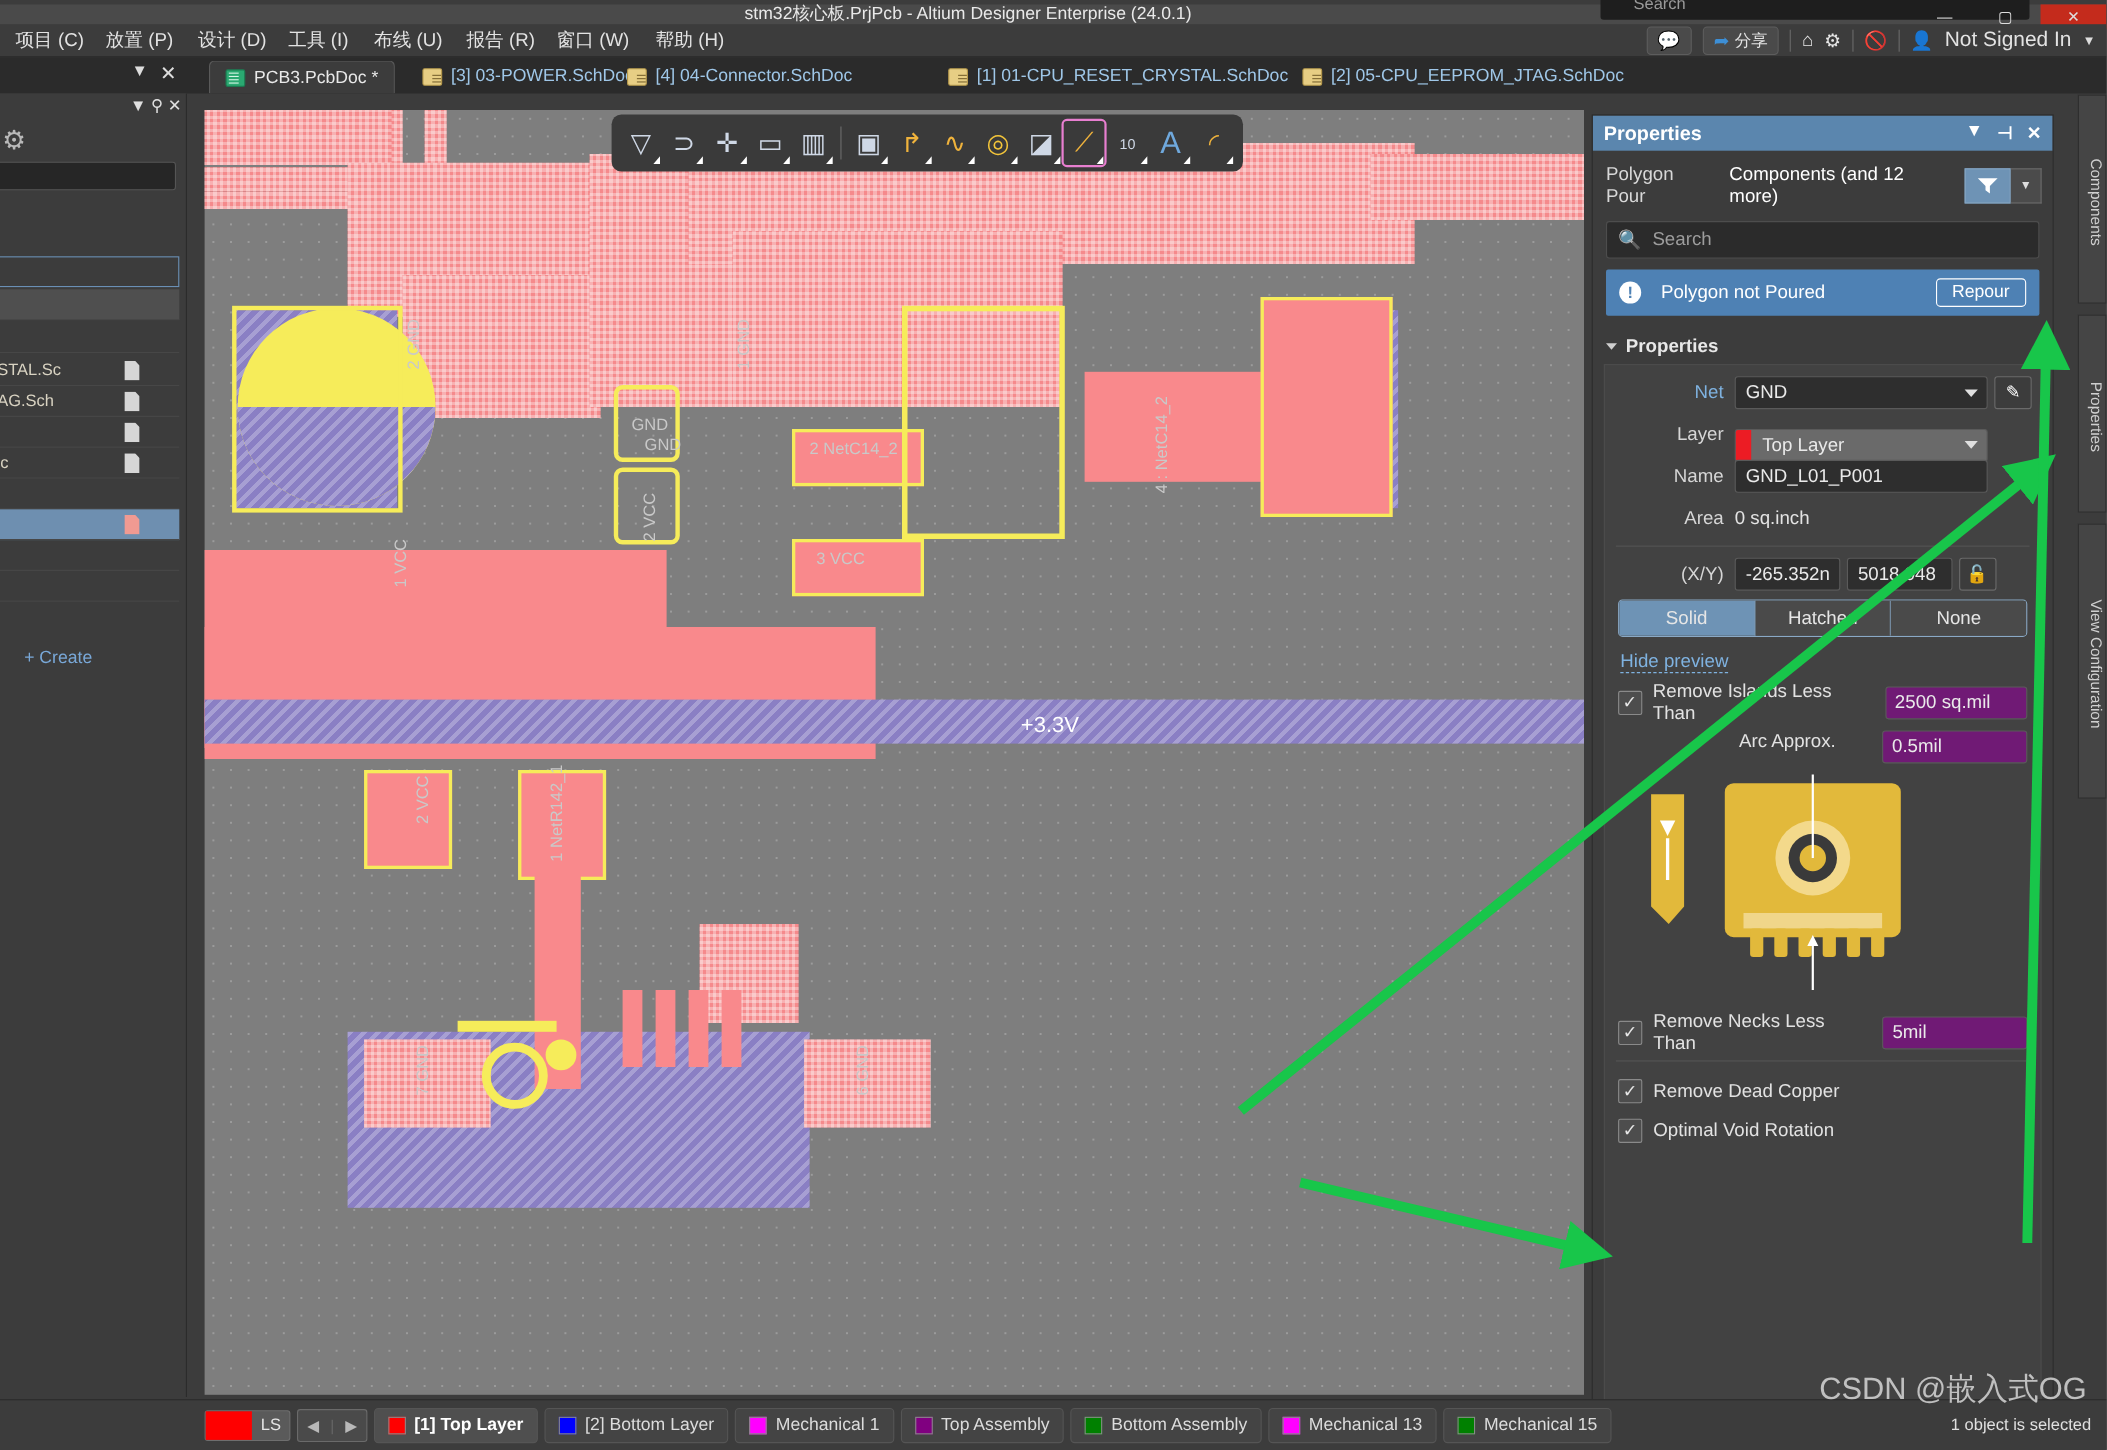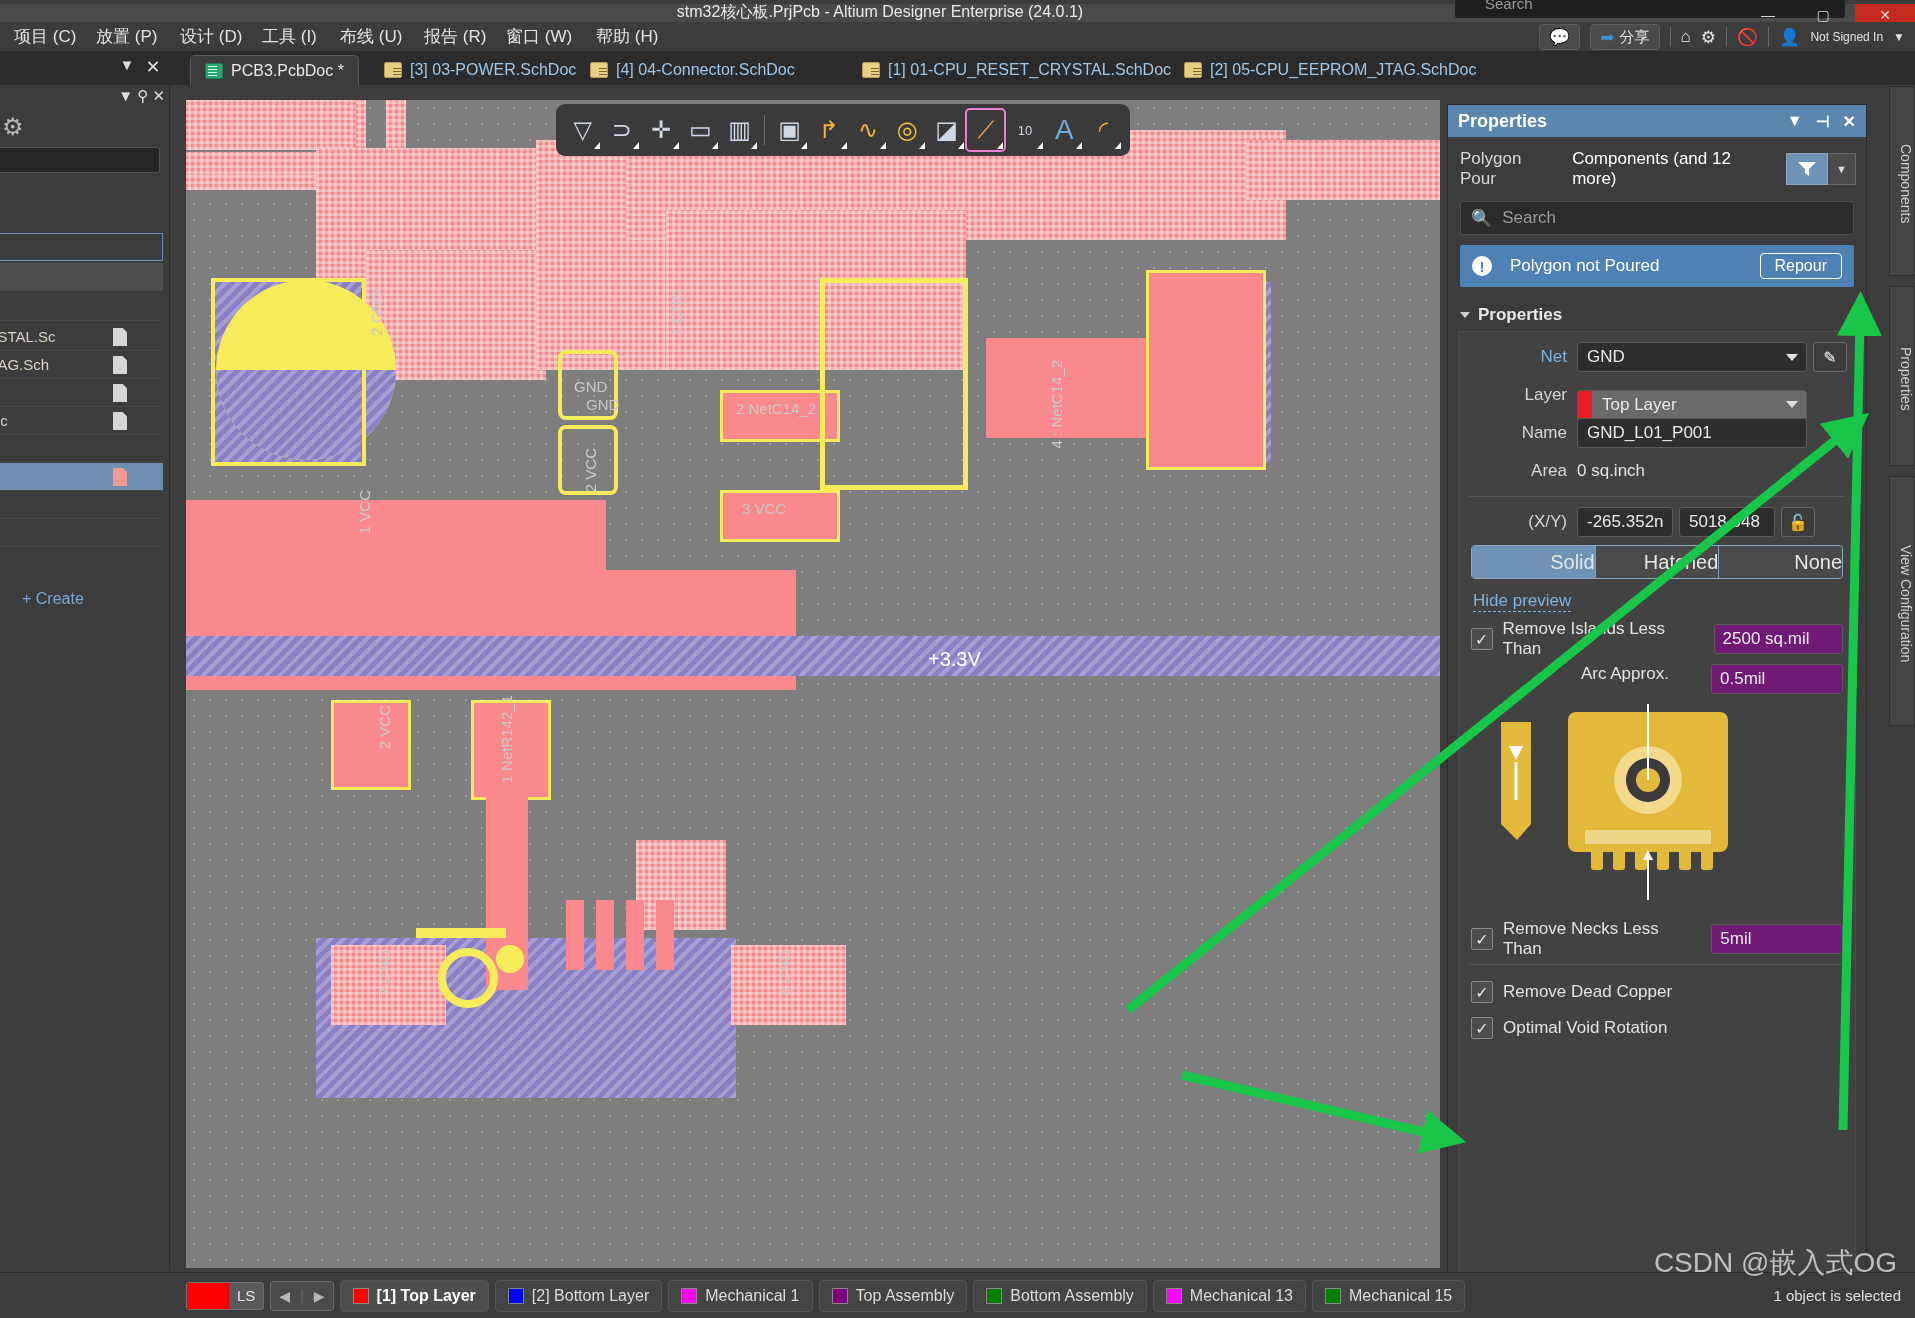--- a/index.html
+++ b/index.html
@@ -25,21 +25,21 @@
     background:#3c3c3c; border-bottom:1px solid #2c2c2c; }
   .menu-item { position:absolute; top:0; height:30px; line-height:30px; color:#e3e3e3;
     font-size:17px; white-space:nowrap; padding:0 6px; }
 
   
   #rt { position:absolute; right:0; top:22px; height:30px; display:flex; align-items:center; gap:10px; padding-right:10px;}
   .rt-btn { background:#4a4a4a; border:1px solid #5d5d5d; border-radius:4px; height:26px;
     display:flex; align-items:center; gap:5px; padding:0 9px; color:#e3e3e3; font-size:15px;}
   .rt-ico { color:#e8e8e8; font-size:17px; }
   .rt-sep { width:1px; height:20px; background:#6a6a6a; }
-  #signed { color:#e3e3e3; font-size:12px; white-space:nowrap;}
+  #signed { color:#e3e3e3; font-size:19px; white-space:nowrap;}
 
   
   #tabbar { position:absolute; left:0; top:52px; width:1915px; height:33px; background:#2b2b2b; }
   .tabctl { position:absolute; top:4px; color:#ddd; font-size:15px; width:18px; text-align:center;}
   .doctab { position:absolute; top:3px; height:30px; border-radius:5px 5px 0 0;
     display:flex; align-items:center; gap:8px; padding:0 14px; font-size:16px;
     color:#9fc7e8; white-space:nowrap; }
   .doctab.active { background:#3c3c3c; color:#e9e9e9; border:1px solid #5a5a5a; border-bottom:none;}
   .tab-ico { width:18px; height:16px; border-radius:2px; flex:none; position:relative;}
   .tab-ico.sch { background:#e7ce84; border:1px solid #b79a4d; }
@@ -132,21 +132,21 @@
      display:flex; align-items:center; padding:0 9px; color:#eaeaea; font-size:17px; position:relative;}
   .fctl.grey { background:#6a6a6a;margin-top:19px; }
   .fctl .dd { position:absolute; right:8px; width:0;height:0;
      border-left:6px solid transparent;border-right:6px solid transparent;border-top:7px solid #e0e0e0;}
   .sqbtn { width:34px;height:30px; margin-left:6px; background:#3c3c3c; border:1px solid #6a6a6a;
      border-radius:3px; display:flex;align-items:center;justify-content:center; color:#fff; font-size:16px;}
   .layerchip { width:14px; height:28px; background:#ec1c24; margin:0 0 0 -9px; flex:none; border-radius:2px 0 0 2px;}
   .ftext { font-size:17px; color:#e4e4e4; }
   .hr { height:1px; background:#555; margin:8px 10px; }
   #seg { display:flex; margin:6px 12px 0 12px; border:1px solid #8aa9c6; border-radius:4px; overflow:hidden;}
-  #seg div { flex:1; text-align:right; height:32px; line-height:32px; font-size:20px;
+  #seg div { flex:1; text-align:center; height:32px; line-height:32px; font-size:17px;
      color:#e6e6e6; background:#4a4a4a; border-right:1px solid #7f9ab4;}
   #seg div:last-child { border-right:none;}
   #seg div.on { background:#6e93b5; }
   #hidepv { margin:12px 0 0 14px; color:#7fb2e0; font-size:17px; border-bottom:1px dashed #7fb2e0; display:inline-block;}
   .chkrow { display:flex; align-items:center; gap:10px; padding:0 12px; height:34px; margin-top:10px;}
   .chk { width:22px;height:22px;border:1px solid #8a8a8a; background:#4d4d4d; border-radius:2px;
      color:#e6e6e6; font-size:16px; display:flex;align-items:center;justify-content:center;}
   .chklbl { font-size:17px; color:#e2e2e2; }
   .valbox { margin-left:auto; width:132px; height:30px; background:#701a75; border:1px solid #5a5a5a;
      border-radius:3px; color:#eaeaea; font-size:17px; display:flex;align-items:center; padding:0 8px;}
@@ -226,21 +226,21 @@
   <div class="tabctl" style="left:144px;font-size:18px">✕</div>
 
   <div class="doctab active" style="left:190px">
     <span class="tab-ico pcb"></span>
     <span>PCB3.PcbDoc *</span>
   </div>
   <div class="doctab" style="left:370px">
     <span class="tab-ico sch"></span>
     <span>[3] 03-POWER.SchDoc</span>
   </div>
-  <div class="doctab" style="left:576px">
+  <div class="doctab" style="left:556px">
     <span class="tab-ico sch"></span>
     <span>[4] 04-Connector.SchDoc</span>
   </div>
   <div class="doctab" style="left:848px">
     <span class="tab-ico sch"></span>
     <span>[1] 01-CPU_RESET_CRYSTAL.SchDoc</span>
   </div>
   <div class="doctab" style="left:1170px">
     <span class="tab-ico sch"></span>
     <span>[2] 05-CPU_EEPROM_JTAG.SchDoc</span>

